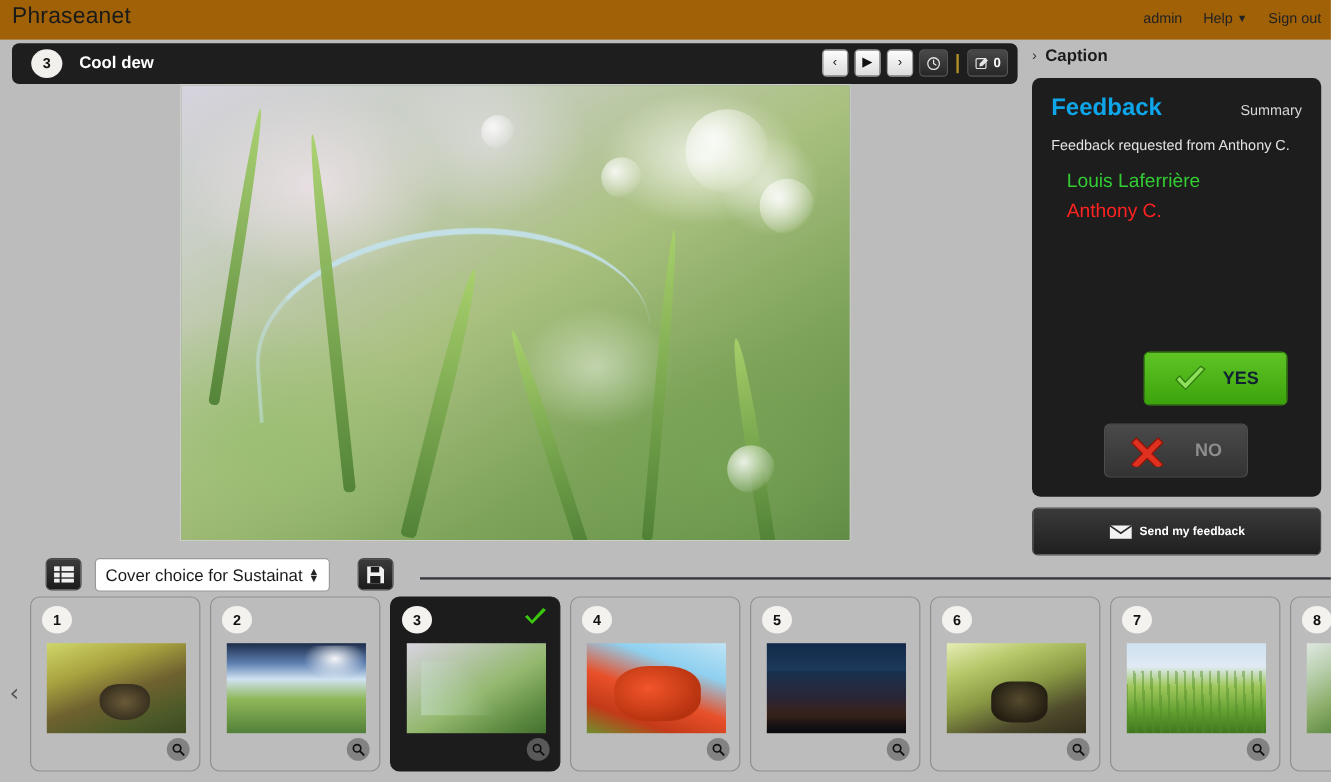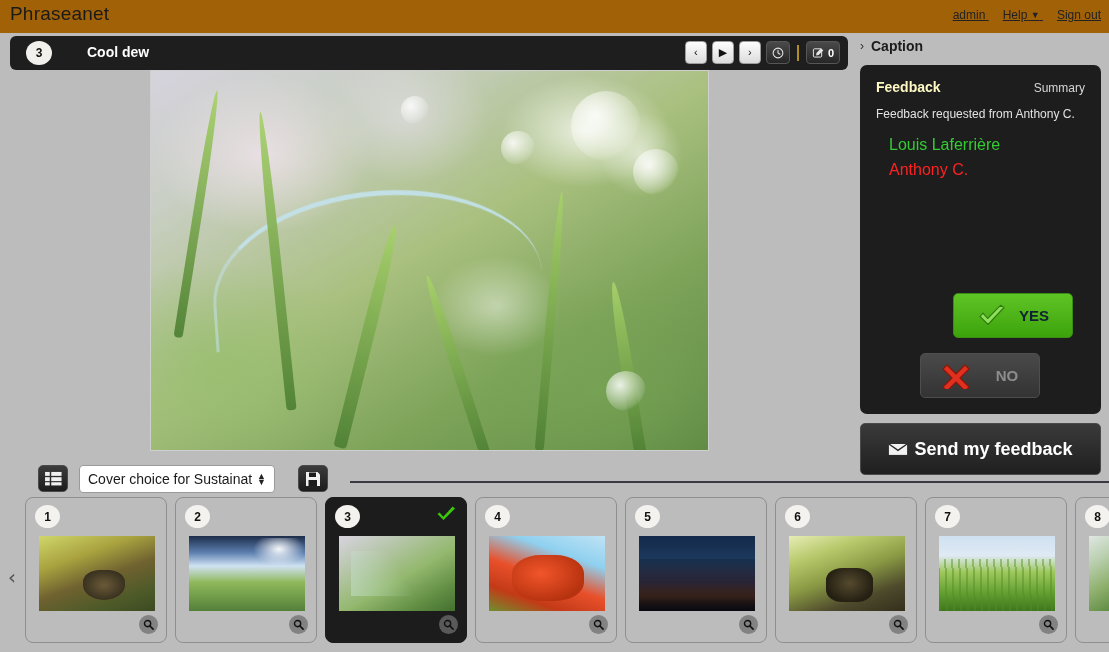--- a/index.html
+++ b/index.html
@@ -15,41 +15,41 @@
   #appbar {
     position: absolute; left: 0; top: 0; width: 1109px; height: 33px;
     background: #a16207;
   }
   #brand {
     position: absolute; left: 10px; top: 3px;
     font-size: 19px; color: #1a1a1a; letter-spacing: .2px;
   }
   #account {
     position: absolute; right: 8px; top: 8px;
-    font-size: 12px; color: #222; text-decoration: underline;
+    font-size: 12px; color: #222;
   }
   #account span.lnk { margin-left: 14px; cursor: pointer; }
   #account span.lnk:first-child { margin-left: 0; }
   .caret { font-size: 9px; position: relative; top: -1px; }
 
   
   #titlebar {
     position: absolute; left: 10px; top: 36px; width: 838px; height: 34px;
     background: #1e1e1e; border-radius: 6px;
   }
   #recno {
     position: absolute; left: 16px; top: 5px;
     width: 26px; height: 24px; border-radius: 50%;
     background: #f2f0ec;
     color: #111; font-size: 12px; font-weight: bold;
     display: flex; align-items: center; justify-content: center;
   }
   #rectitle {
     position: absolute; left: 56px; top: 8px;
-    color: #fff; font-size: 14px; font-weight: bold; margin-left: 21px;
+    color: #fff; font-size: 14px; font-weight: bold;
   }
   #navgroup {
     position: absolute; right: 8px; top: 5px;
     display: flex; align-items: center; gap: 5px;
   }
   .navbtn {
     width: 22px; height: 23px; border-radius: 4px;
     background: linear-gradient(#fdfdfd, #dcdcdc);
     border: 1px solid #9d9d9d;
     display: flex; align-items: center; justify-content: center;
@@ -117,42 +117,42 @@
   }
   #captionhdr .chev { font-size: 12px; font-weight: normal; color: #333; }
 
   #fbpanel {
     position: absolute; left: 860px; top: 65px; width: 241px; height: 349px;
     background: #1d1d1d; border-radius: 7px; padding: 14px 16px;
   }
   #fbpanel .row1 {
     display: flex; justify-content: space-between; align-items: baseline;
   }
-  #fbtitle { color: #fef9c3; font-size: 14px; font-weight: bold; }
+  #fbtitle { color: #0ea5e9; font-size: 20px; font-weight: bold; }
   #fbsummary { color: #d6d6d6; font-size: 12px; cursor: pointer; }
   #fbtext {
     margin-top: 10px; color: #e2e2e2; font-size: 12px; line-height: 18px;
   }
   .userlist { margin-top: 9px; padding-left: 13px; }
   .userlist div { font-size: 16px; line-height: 25px; }
 
   #yesbtn, #nobtn {
     position: absolute; left: 60px; width: 120px; height: 45px;
     border-radius: 5px; display: flex; align-items: center; justify-content: center;
     gap: 12px; font-size: 15px; font-weight: bold; cursor: pointer;
   }
   #yesbtn { top: 228px; background: linear-gradient(#5ec425, #3da30c); color: #123; border: 1px solid #3a8f12; margin-left: 33px; }
   #nobtn  { top: 288px; background: linear-gradient(#4a4a4a, #333); color: #8d8d8d; border: 1px solid #4e4e4e; gap: 26px; }
 
   #sendbtn {
-    position: absolute; left: 860px; top: 423px; width: 241px; height: 52px;
+    position: absolute; left: 860px; top: 423px; width: 241px; height: 40px;
     background: linear-gradient(#3a3a3a, #1f1f1f);
     border: 1px solid #4a4a4a; border-radius: 5px;
     display: flex; align-items: center; justify-content: center; gap: 6px;
-    color: #fff; font-size: 18px; font-weight: bold; cursor: pointer;
+    color: #fff; font-size: 10px; font-weight: bold; cursor: pointer;
   }
 
   
   #toolbar { position: absolute; left: 0; top: 462px; width: 1024px; height: 36px; }
   #listicon {
     position: absolute; left: 38px; top: 3px; width: 30px; height: 27px;
     background: linear-gradient(#3b3b3b, #1c1c1c); border: 1px solid #4a4a4a;
     border-radius: 5px; display: flex; align-items: center; justify-content: center;
     cursor: pointer;
   }

